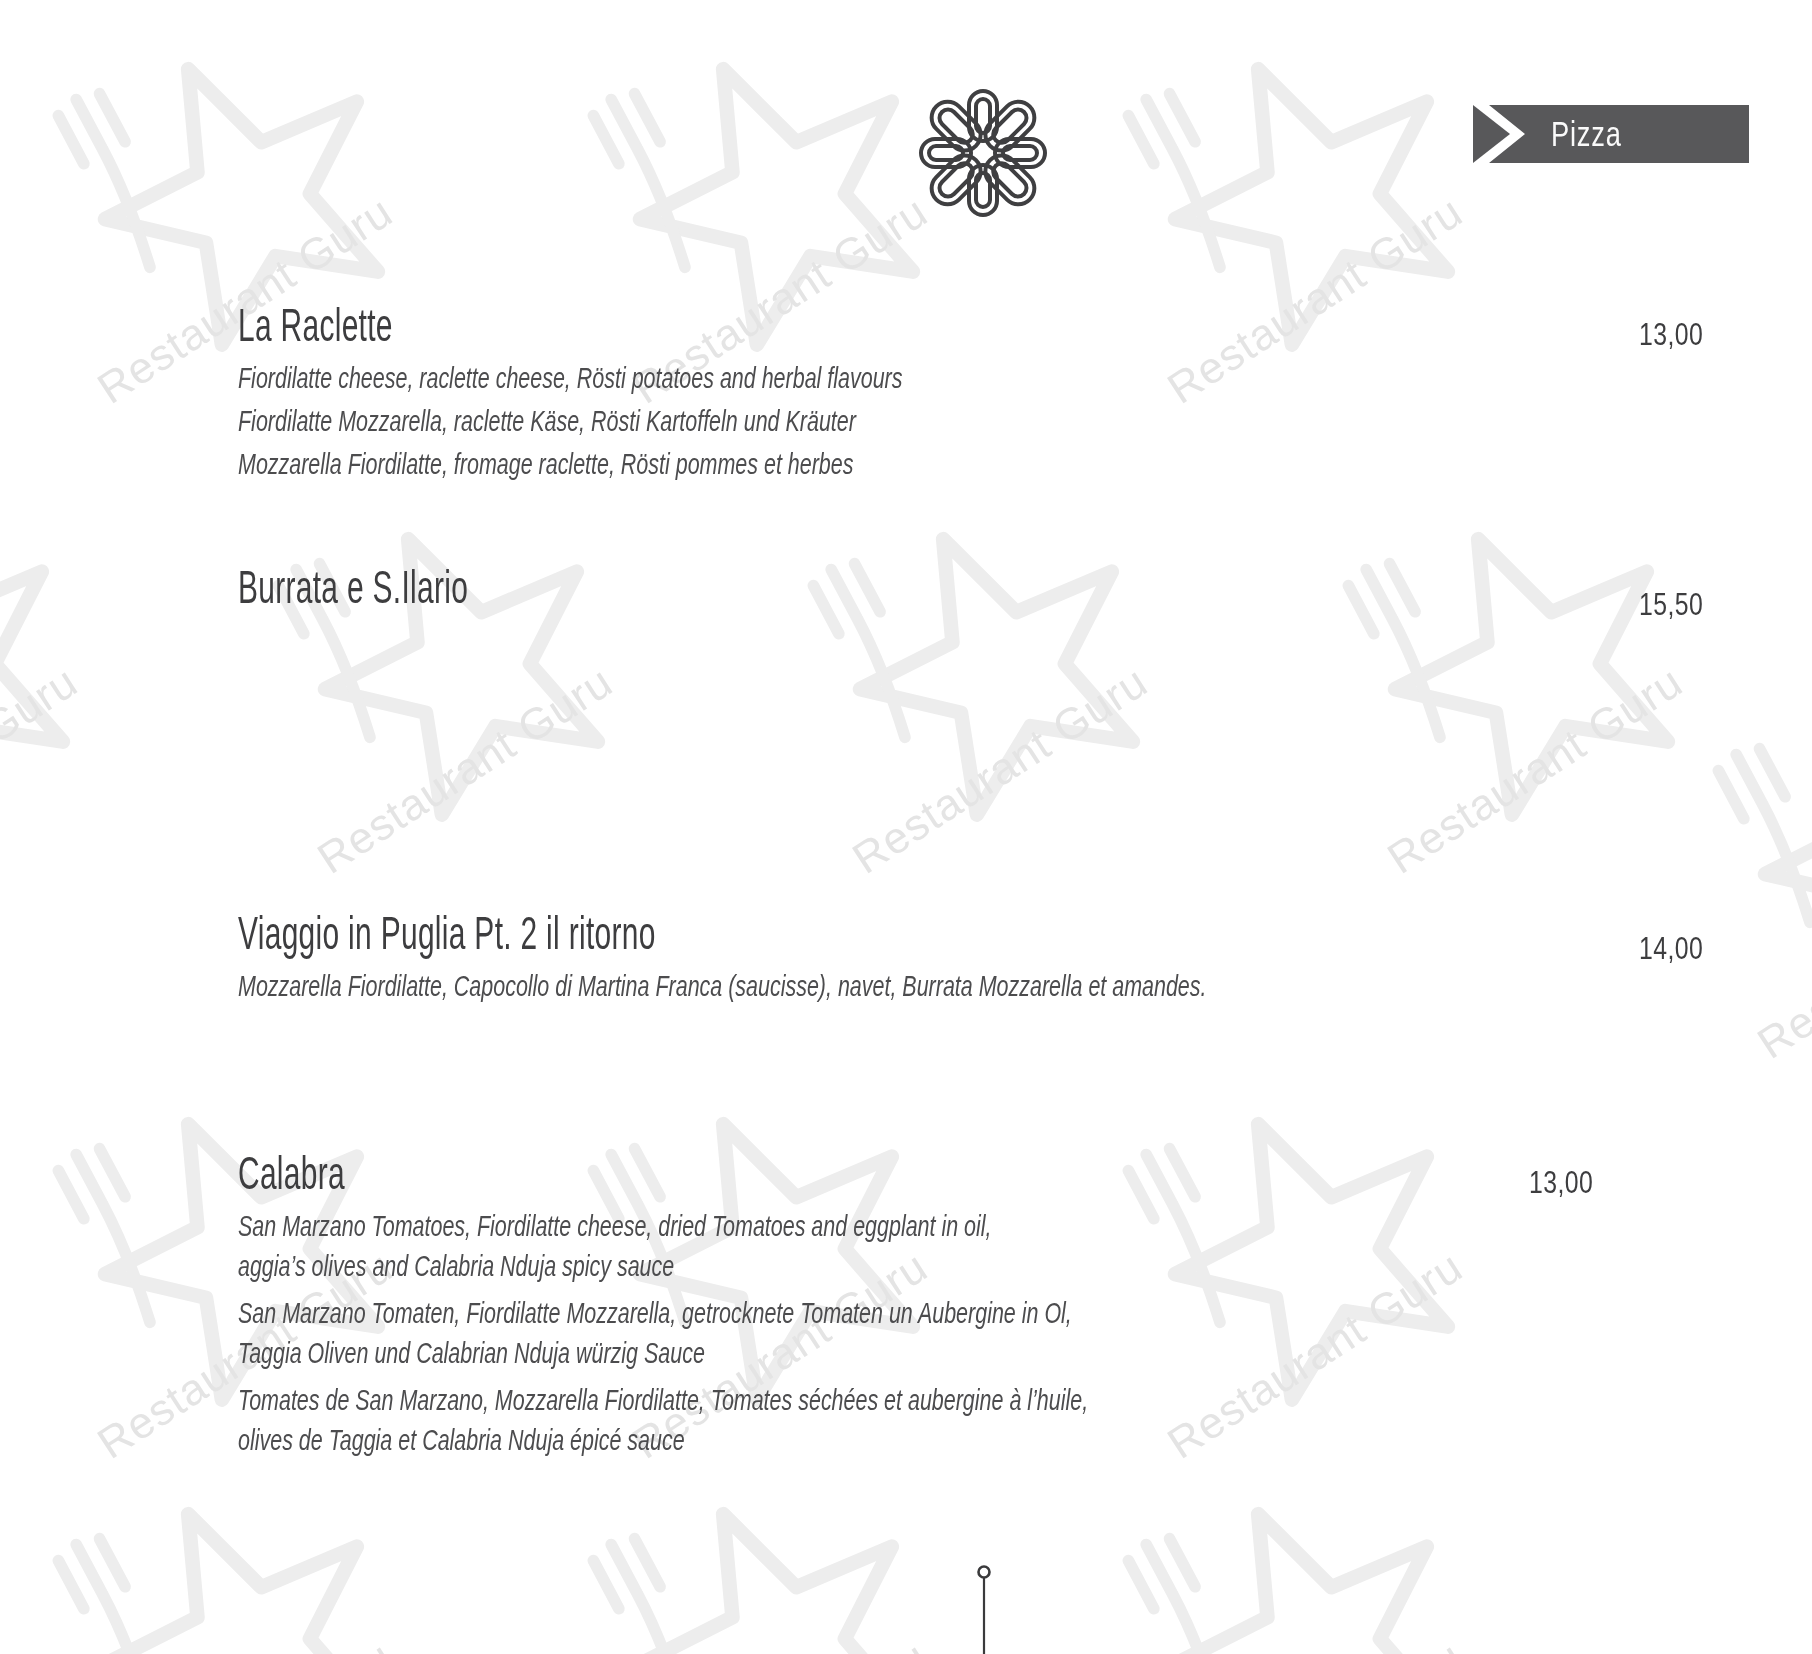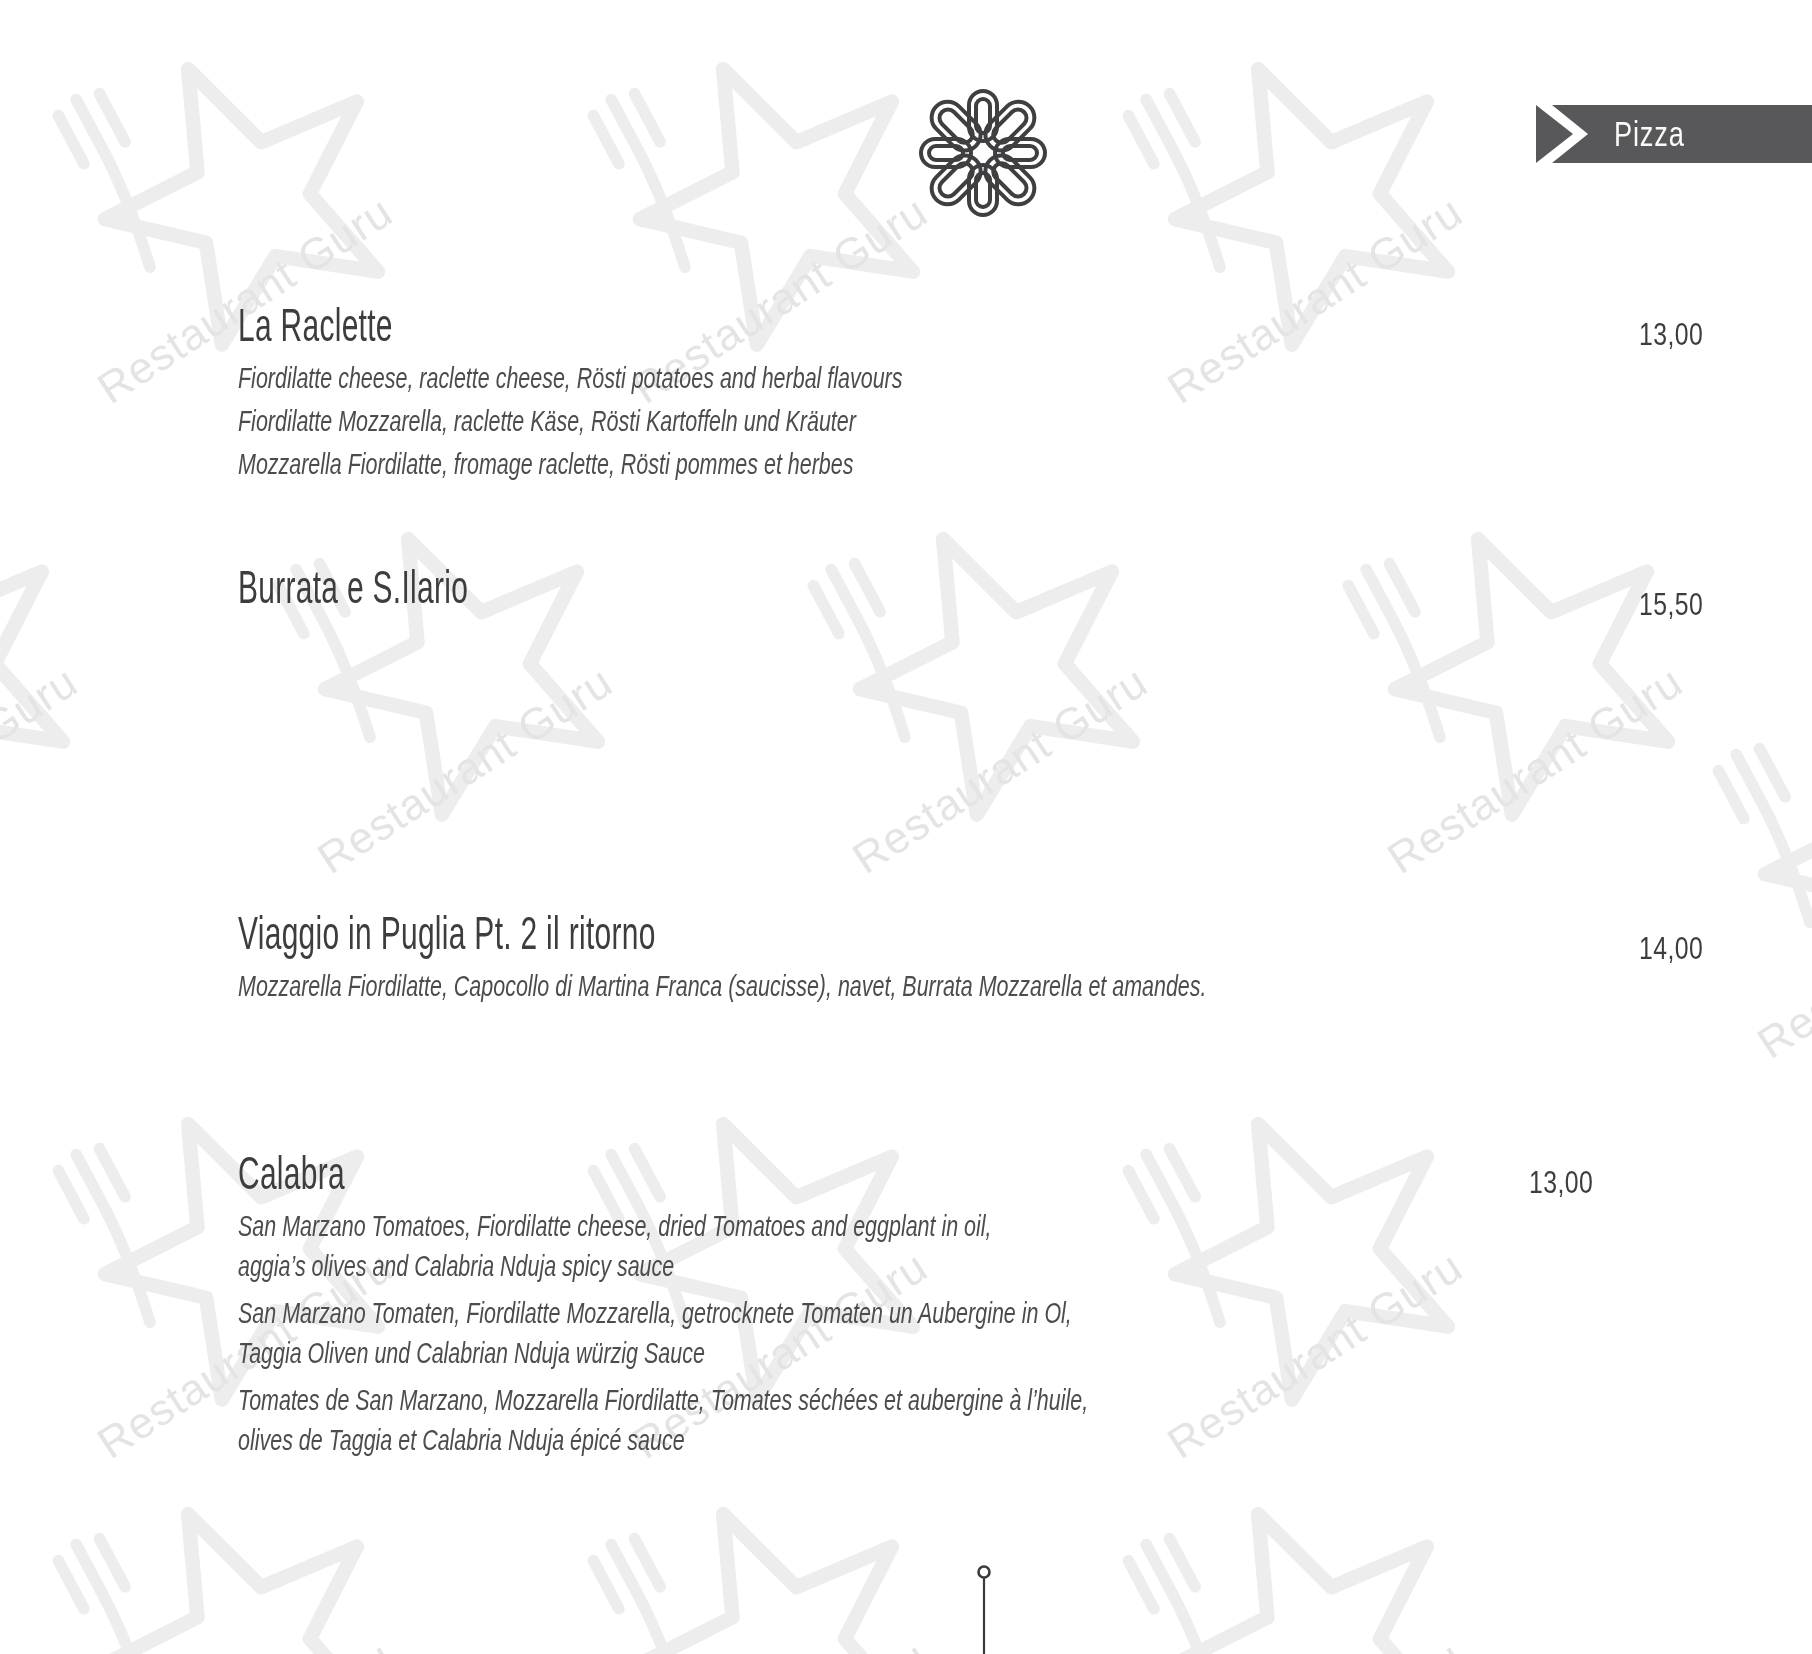--- a/index.html
+++ b/index.html
@@ -8,21 +8,21 @@
         --banner-bg:#58585a; --banner-text:#fafafa; --title-ink:#3d3d3f; --body-ink:#4c4c4e;
         --wm-color:#e4e4e4; --wm-outline:#ededed;}
   
   .wm-layer{position:absolute;inset:0;z-index:0;}
   .wm-star{position:absolute;width:350px;height:350px;transform:rotate(-10deg);}
   .wm-text{position:absolute;font-size:44px;letter-spacing:1px;color:var(--wm-color);
            transform:translate(-50%,-50%) rotate(-33deg);white-space:nowrap;}
   
   .fg{position:absolute;inset:0;z-index:1;}
   .logo-knot{position:absolute;left:913px;top:84px;}
-  .ribbon{position:absolute;left:1536px;top:105px;width:276px;height:58px;}
+  .ribbon{position:absolute;left:1473px;top:105px;width:276px;height:58px;}
   .ribbon svg{position:absolute;left:0;top:0;}
   .ribbon-label{position:absolute;left:78px;top:0;height:58px;display:flex;align-items:center;
                 color:var(--banner-text);font-size:35px;letter-spacing:1px;
                 transform:scaleX(.78);transform-origin:0 50%;white-space:nowrap;}
   .item{position:absolute;left:238px;right:0;}
   .item-name{font-size:46px;line-height:50px;color:var(--title-ink);letter-spacing:.5px;
              transform:scaleX(.65);transform-origin:0 50%;white-space:nowrap;}
   .item-price{position:absolute;font-size:31px;color:var(--title-ink);letter-spacing:.5px;
               transform:scaleX(.8);transform-origin:100% 50%;}
   .item-desc{margin-top:8px;font-style:italic;}

